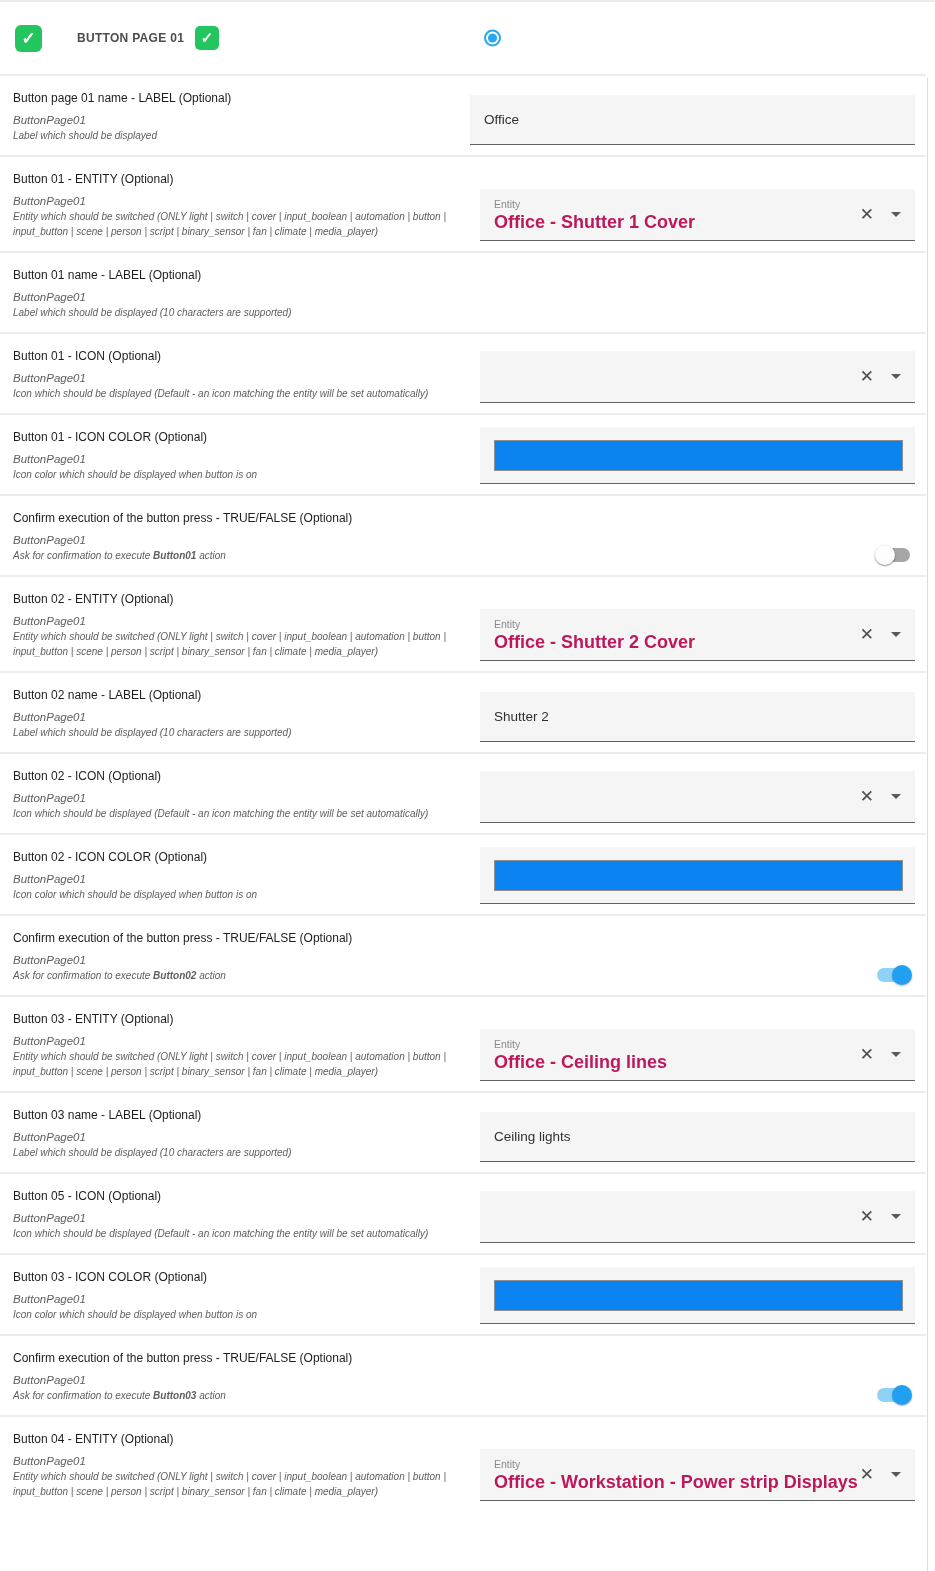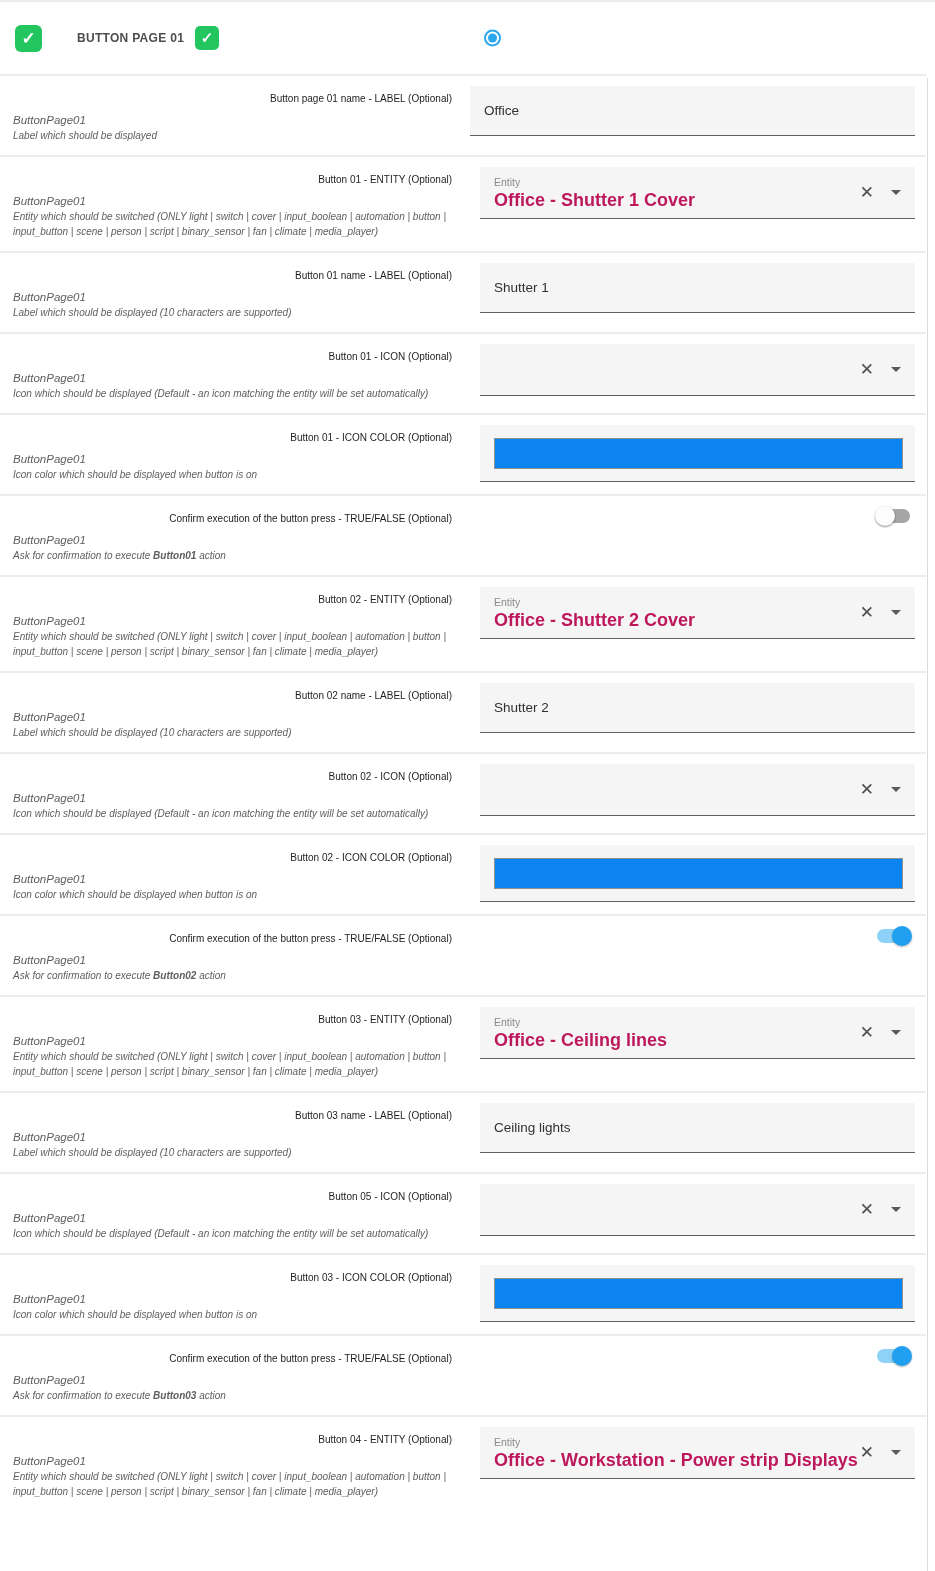--- a/index.html
+++ b/index.html
@@ -15,25 +15,25 @@
   .check-icon.big { width:27px; height:27px; font-size:17px; border-radius:6px; }
   .check-icon.small { width:24px; height:24px; font-size:15px; border-radius:5px; }
   .page-title { font-size:12px; font-weight:700; color:#4d4d4d; letter-spacing:.3px;margin-left:24px; }
   .radio { position:absolute; left:484px; top:50%; transform:translateY(-50%); width:17px; height:17px; border-radius:50%; border:2px solid #2aa7ee; background:#fff; display:flex; align-items:center; justify-content:center; cursor:pointer; }
   .radio-dot { width:9px; height:9px; border-radius:50%; }
 
   
   .row { display:flex; }
   .row + .row { border-top:2px solid #ededed;gap:10px; }
   .row-left { flex:0 0 470px; width:470px; padding:14px 18px 12px 13px; }
-  .row-title { font-size:10px; color:#1e1e1e; line-height:17px; margin-bottom:6px;text-align:right; }
+  .row-title { font-size:12px; color:#1e1e1e; line-height:17px; margin-bottom:6px; }
   .row-sub { font-size:11.5px; font-style:italic; color:#5e5e5e; line-height:15px; }
   .row-desc { font-size:10px; font-style:italic; color:#5e5e5e; line-height:15px; }
   .row-desc .bold { font-weight:700; }
-  .row-right { flex:1; display:flex; align-items:flex-start; padding:10px 11px 10px 0; }
+  .row-right { flex:1; display:flex; align-items:flex-end; padding:10px 11px 10px 0; }
   .row-right.toggle-right { justify-content:flex-end; padding-right:14px; }
 
   
   .field { width:100%; background:#f5f5f5; border-bottom:1px solid #616161; }
   .text-field { height:50px; display:flex; align-items:center; padding-left:14px; cursor:text; }
   .field-value { font-size:13.5px; color:#303030; }
   .picker { height:52px; display:flex; align-items:center; padding:0 14px; cursor:pointer; }
   .picker-text { flex:1; padding-top:1px; }
   .picker-label { font-size:10.5px; color:#8a8a8a; margin-bottom:2px; }
   .picker-value { font-size:18px; color:#be185d;font-weight:bold; }
@@ -97,25 +97,20 @@
         </div>
       </div>
     </div>
 
     <div class="row">
       <div class="row-left">
         <div class="row-title">Button 01 name - LABEL (Optional)</div>
         <div class="row-sub">ButtonPage01</div>
         <div class="row-desc">Label which should be displayed (10 characters are supported)</div>
       </div>
-      <div class="row-right">
-        <div class="field text-field">
-          <span class="field-value">Shutter 1</span>
-        </div>
-      </div>
     </div>
 
     <div class="row">
       <div class="row-left">
         <div class="row-title">Button 01 - ICON (Optional)</div>
         <div class="row-sub">ButtonPage01</div>
         <div class="row-desc">Icon which should be displayed (Default - an icon matching the entity will be set automatically)</div>
       </div>
       <div class="row-right">
         <div class="field picker">

